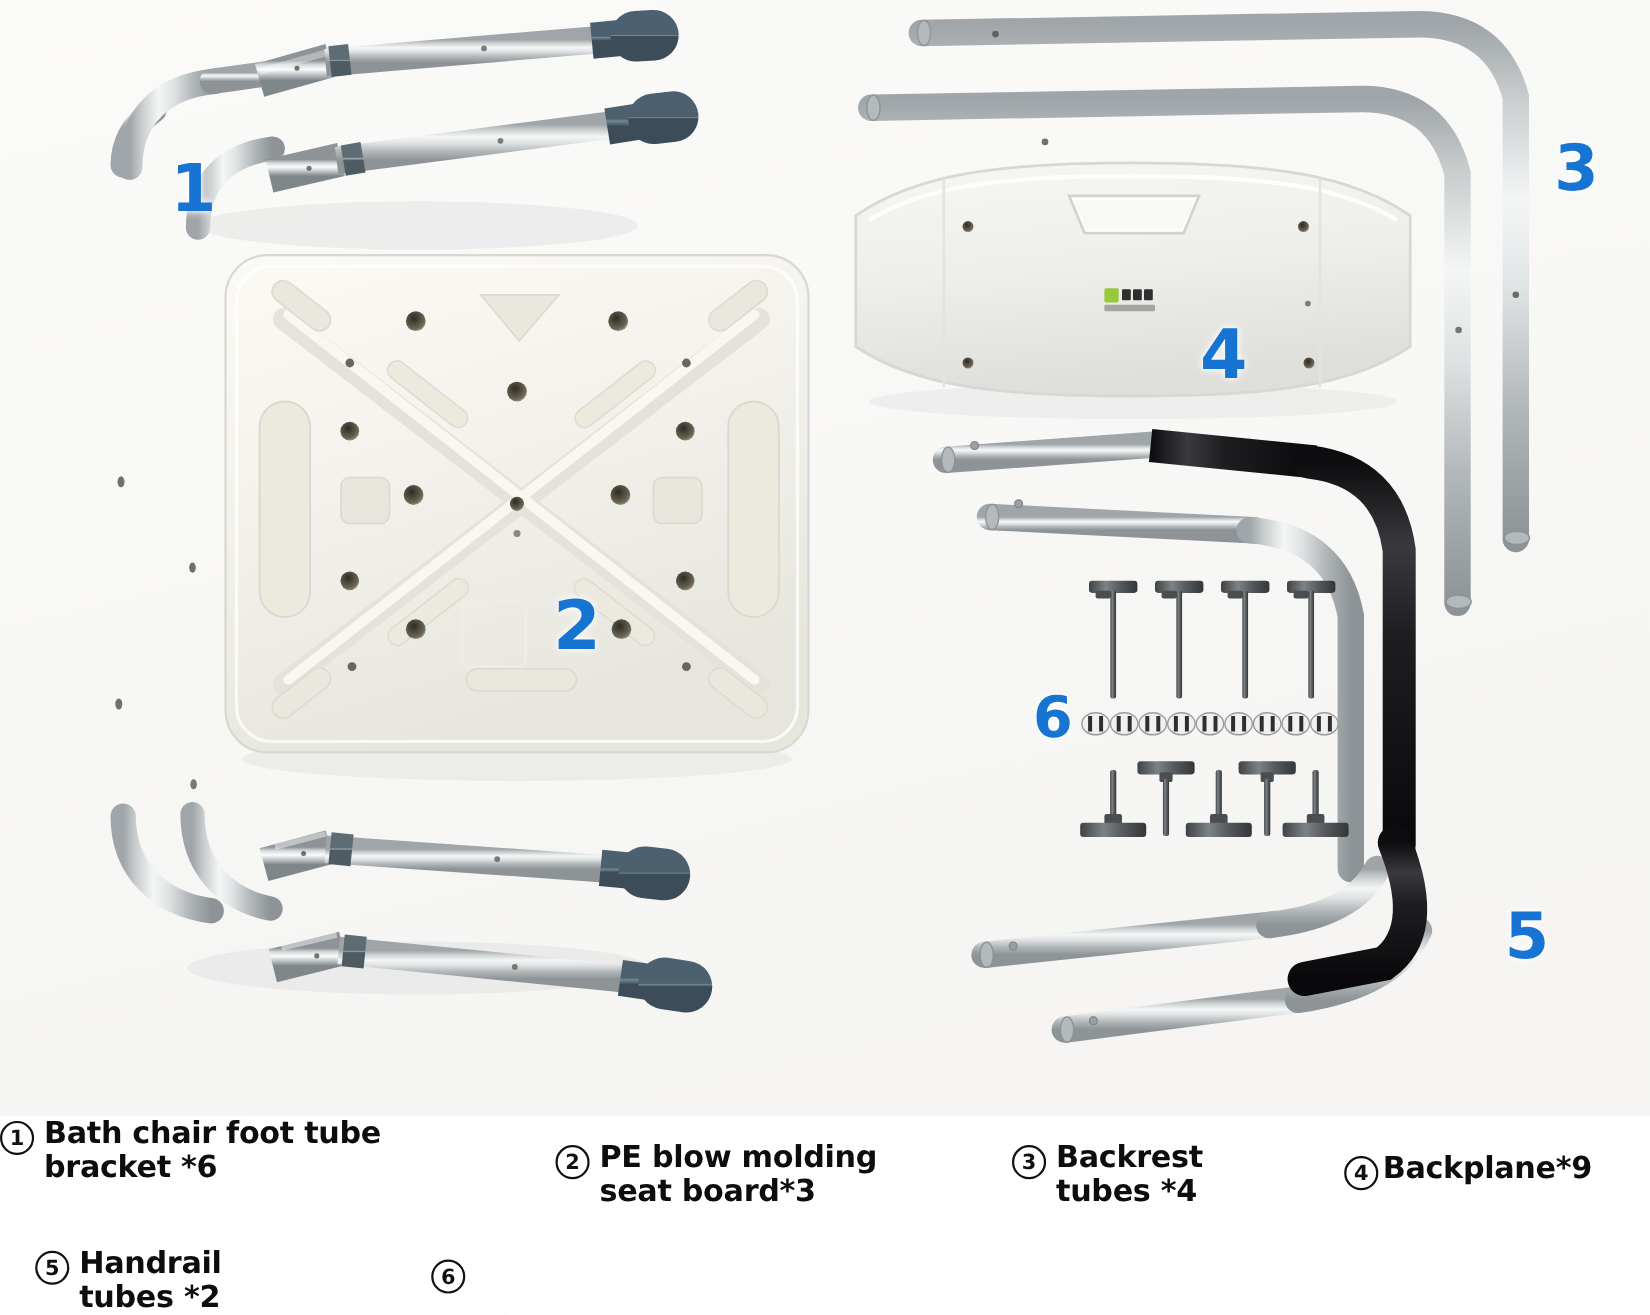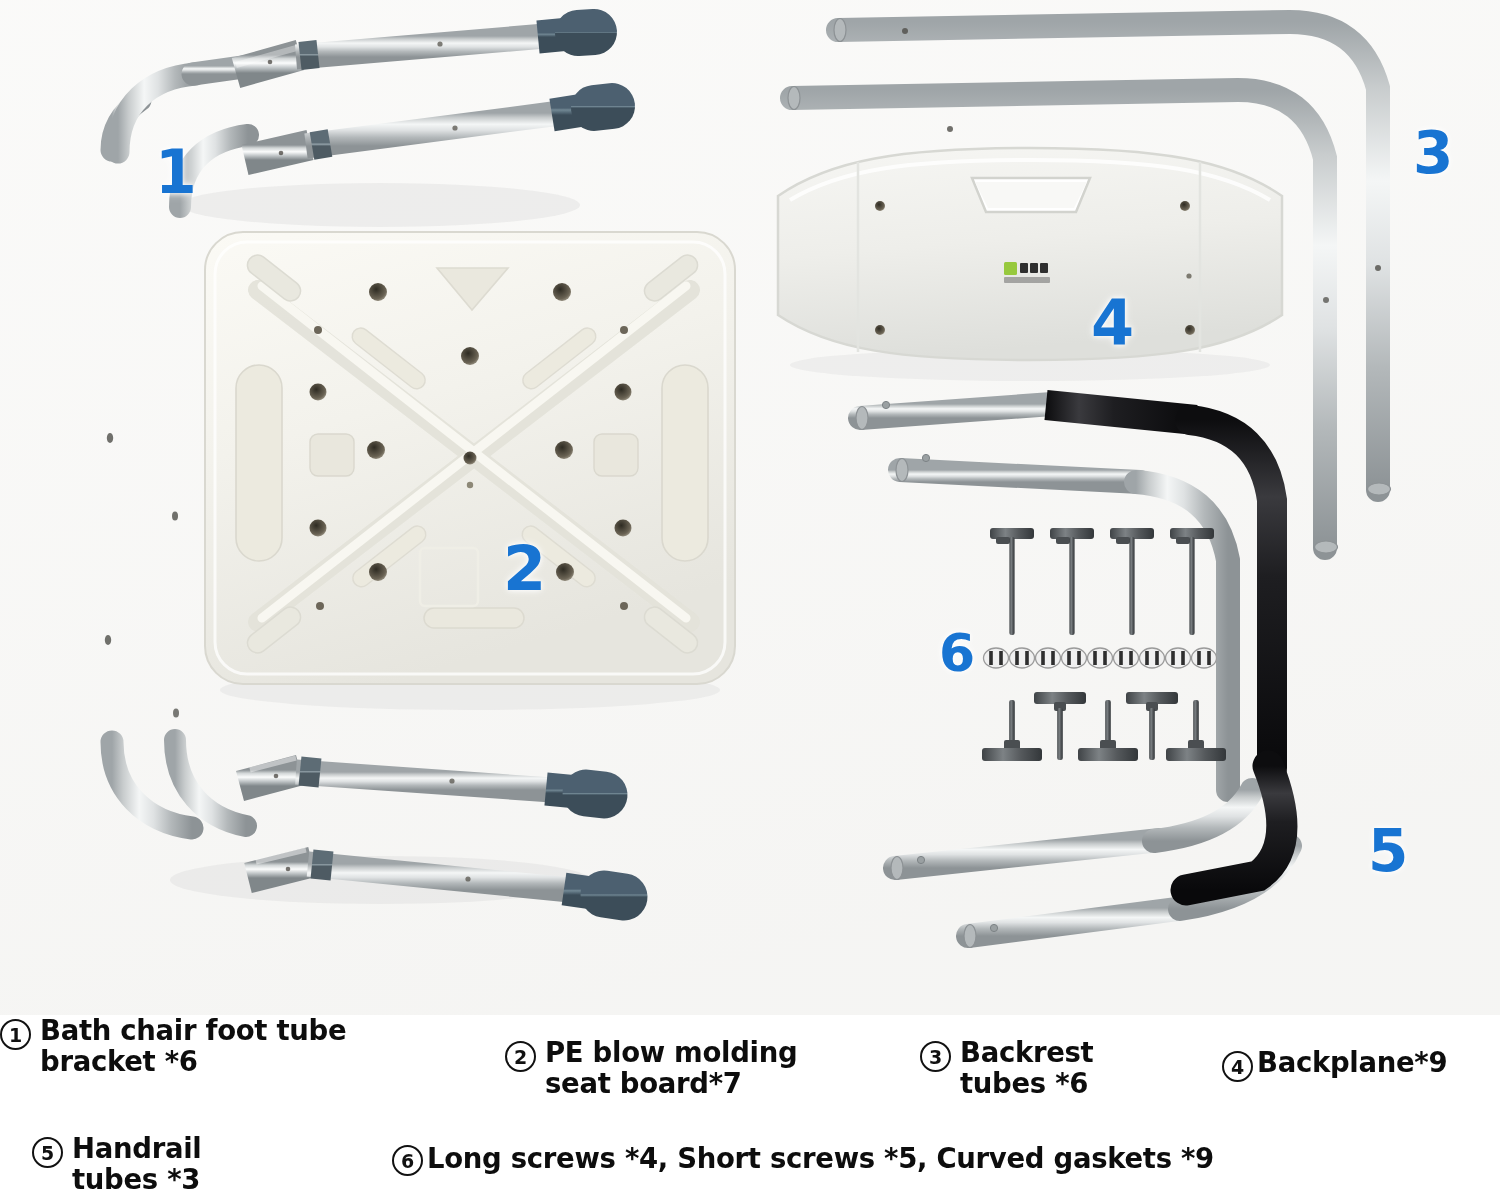--- a/index.html
+++ b/index.html
@@ -534,39 +534,38 @@
 
     <div class="legend-item" id="legend-row-1">
       <div class="num-circle">1</div>
       <div class="legend-text">Bath chair foot tube
 bracket *6</div>
     </div>
 
     <div class="legend-item" id="legend-item-2">
       <div class="num-circle">2</div>
       <div class="legend-text">PE blow molding
-seat board*7</div>
+seat board*3</div>
     </div>
 
     <div class="legend-item" id="legend-item-3">
       <div class="num-circle">3</div>
       <div class="legend-text">Backrest
-tubes *6</div>
+tubes *4</div>
     </div>
 
     <div class="legend-item" id="legend-item-4">
       <div class="num-circle">4</div>
       <div class="legend-text">Backplane*9</div>
     </div>
 
     <div class="legend-item" id="legend-item-5">
       <div class="num-circle">5</div>
       <div class="legend-text">Handrail
-tubes *3</div>
+tubes *2</div>
     </div>
 
     <div class="legend-item" id="legend-item-6">
       <div class="num-circle">6</div>
-      <div class="legend-text">Long screws *4, Short screws *5, Curved gaskets *9</div>
     </div>
   </div>
 
 </div>
 
 </body></html>

